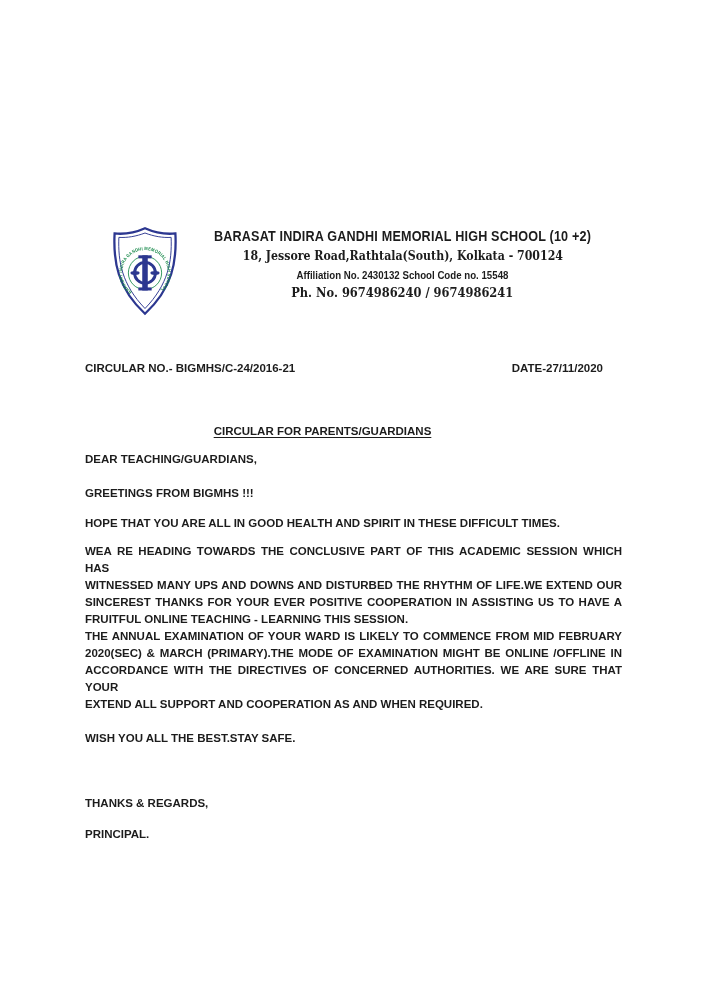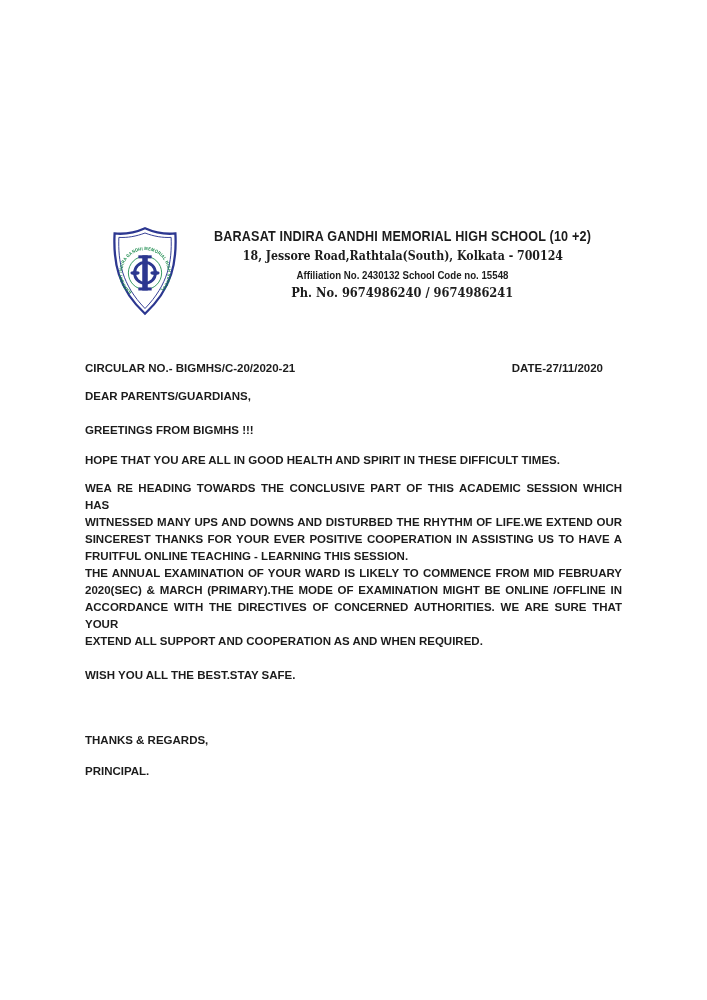--- a/index.html
+++ b/index.html
@@ -109,26 +109,29 @@
       <div class="affil-line">
         <span class="hl-scale">Affiliation No. 2430132 School Code no. 15548</span>
       </div>
       <div class="phone-line">
         <span class="hl-scale">Ph. No. 9674986240 / 9674986241</span>
       </div>
     </div>
   </header>
 
   <div class="meta-row">
-    <span class="meta-no">CIRCULAR NO.- BIGMHS/C-20/2020-21</span>
+    <span class="meta-no">CIRCULAR NO.- BIGMHS/C-24/2016-21</span>
     <span class="meta-date">DATE-27/11/2020</span>
   </div>
 
+  <div class="heading-row">
+    <span>CIRCULAR FOR PARENTS/GUARDIANS</span>
+  </div>
 
-  <div class="line-block p-salutation">DEAR PARENTS/GUARDIANS,</div>
+  <div class="line-block p-salutation">DEAR TEACHING/GUARDIANS,</div>
   <div class="line-block p-greeting">GREETINGS FROM BIGMHS !!!</div>
   <div class="line-block p-hope">HOPE THAT YOU ARE ALL IN GOOD HEALTH AND SPIRIT IN THESE DIFFICULT TIMES.</div>
 
   <div class="para-1">
       <div class="jline">WEA RE HEADING TOWARDS THE CONCLUSIVE PART OF THIS ACADEMIC SESSION WHICH HAS</div>
       <div class="jline">WITNESSED MANY UPS AND DOWNS AND DISTURBED THE RHYTHM OF LIFE.WE EXTEND OUR</div>
       <div class="jline">SINCEREST THANKS FOR YOUR EVER POSITIVE COOPERATION IN ASSISTING US TO HAVE A</div>
       <div class="jline last">FRUITFUL ONLINE TEACHING - LEARNING THIS SESSION.</div>
     </div>
   <div class="para-2">

